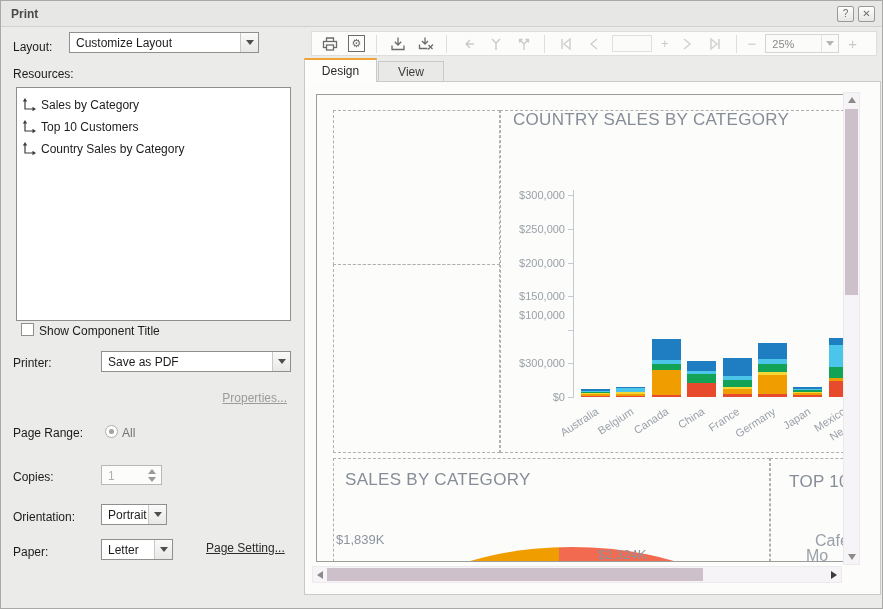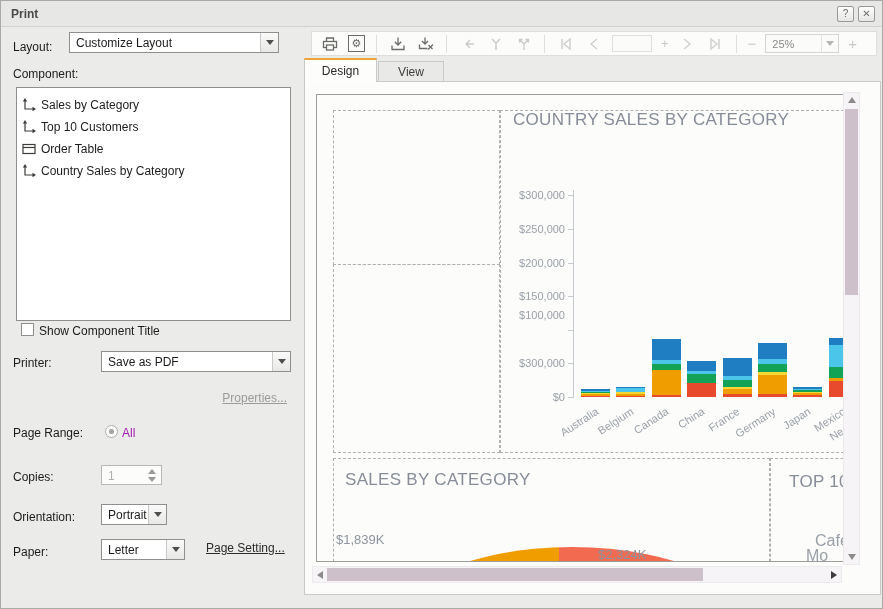--- a/index.html
+++ b/index.html
@@ -27,21 +27,21 @@
   .checkbox{position:absolute;left:20px;top:322px;width:13px;height:13px;border:1px solid #8f8f8d;background:#fff;}
   .link-gray{position:absolute;color:#9b9b99;text-decoration:underline;cursor:default;}
   .link-dark{position:absolute;color:#2b2b2b;text-decoration:underline;cursor:default;}
   .radio{position:absolute;width:13px;height:13px;border:1px solid #aeaeac;border-radius:50%;background:#fff;}
   .radio::after{content:"";position:absolute;left:3px;top:3px;width:5px;height:5px;border-radius:50%;background:#a2a2a0;}
   .spin{position:absolute;left:100px;top:464px;width:61px;height:20px;border:1px solid #b8b8b6;background:#fcfcfa;display:flex;}
   .spin .spin-val{flex:1;padding:3px 0 0 6px;color:#b0b0ae;}
   .spin .spin-btns{width:18px;display:flex;flex-direction:column;align-items:center;justify-content:center;gap:3px;}
   .tri-up{width:0;height:0;border-left:4px solid transparent;border-right:4px solid transparent;border-bottom:5px solid #9a9a98;}
   .tri-dn{width:0;height:0;border-left:4px solid transparent;border-right:4px solid transparent;border-top:5px solid #9a9a98;}
-  .gray-txt{color:#a21caf;}
+  .gray-txt{color:#737373;}
   
   .right-panel{position:absolute;left:302px;top:26px;width:580px;height:582px;}
   .toolbar{position:absolute;left:8px;top:4px;width:566px;height:25px;background:#fcfcfa;border:1px solid #dededc;
     display:flex;align-items:center;padding:0 8px;gap:9px;}
   .ti{width:19px;height:19px;display:flex;align-items:center;justify-content:center;}
   .tsep{width:1px;height:18px;background:#dededc;margin:0 2px;}
   .nav-input{width:40px;height:17px;border:1px solid #e0e0de;background:#fbfbf9;}
   .tplus{color:#c9c9c7;font-size:13px;}
   .zoomsel{width:74px;height:19px;border:1px solid #d5d5d3;background:#fbfbfa;display:flex;align-items:center;}
   .zoomsel .z-val{flex:1;padding-left:6px;color:#8a8a88;font-size:11px;}
@@ -80,51 +80,44 @@
 <div class="dialog">
 
   <div class="titlebar">
     <span class="title">Print</span>
     <div class="tb-btn" style="right:28px;">?</div>
     <div class="tb-btn" style="right:7px;">✕</div>
   </div>
 
   <div>
     <span class="lbl" style="left:12px;top:39px;">Layout:</span>
-    <div class="dd" style="left:68px;top:31px;width:210px;">
+    <div class="dd" style="left:68px;top:31px;width:190px;">
       <span class="dd-text">Customize Layout</span>
       <span class="dd-btn">
           <span class="caret"></span>
         </span>
     </div>
 
-    <span class="lbl" style="left:12px;top:66px;">Component:</span>
+    <span class="lbl" style="left:12px;top:66px;">Resources:</span>
     <div class="listbox">
       <div class="res-item">
         <svg width="16" height="16" viewBox="0 0 16 16">
             <path d="M4 4 V12 H12" fill="none" stroke="#3c3c3a" stroke-width="1.2"></path>
             <path d="M4 1 L1.8 4.5 H6.2 Z" fill="#3c3c3a"></path>
             <path d="M15 12 L11.5 9.8 V14.2 Z" fill="#3c3c3a"></path>
           </svg>
         <span>Sales by Category</span>
       </div>
       <div class="res-item">
         <svg width="16" height="16" viewBox="0 0 16 16">
             <path d="M4 4 V12 H12" fill="none" stroke="#3c3c3a" stroke-width="1.2"></path>
             <path d="M4 1 L1.8 4.5 H6.2 Z" fill="#3c3c3a"></path>
             <path d="M15 12 L11.5 9.8 V14.2 Z" fill="#3c3c3a"></path>
           </svg>
         <span>Top 10 Customers</span>
-      </div>
-      <div class="res-item">
-        <svg width="16" height="16" viewBox="0 0 16 16">
-            <rect x="2" y="3.5" width="12" height="9" fill="none" stroke="#3c3c3a" stroke-width="1.2"></rect>
-            <line x1="2" y1="6.5" x2="14" y2="6.5" stroke="#3c3c3a" stroke-width="1.2"></line>
-          </svg>
-        <span>Order Table</span>
       </div>
       <div class="res-item">
         <svg width="16" height="16" viewBox="0 0 16 16">
             <path d="M4 4 V12 H12" fill="none" stroke="#3c3c3a" stroke-width="1.2"></path>
             <path d="M4 1 L1.8 4.5 H6.2 Z" fill="#3c3c3a"></path>
             <path d="M15 12 L11.5 9.8 V14.2 Z" fill="#3c3c3a"></path>
           </svg>
         <span>Country Sales by Category</span>
       </div>
     </div>
@@ -156,21 +149,21 @@
 
     <span class="lbl" style="left:12px;top:509px;">Orientation:</span>
     <div class="dd" style="left:100px;top:503px;width:66px;">
       <span class="dd-text">Portrait</span>
       <span class="dd-btn">
           <span class="caret"></span>
         </span>
     </div>
 
     <span class="lbl" style="left:12px;top:544px;">Paper:</span>
-    <div class="dd" style="left:100px;top:538px;width:84px;">
+    <div class="dd" style="left:100px;top:538px;width:72px;">
       <span class="dd-text">Letter</span>
       <span class="dd-btn">
           <span class="caret"></span>
         </span>
     </div>
     <span class="link-dark" style="left:205px;top:540px;">Page Setting...</span>
   </div>
 
   <div class="right-panel">
 

